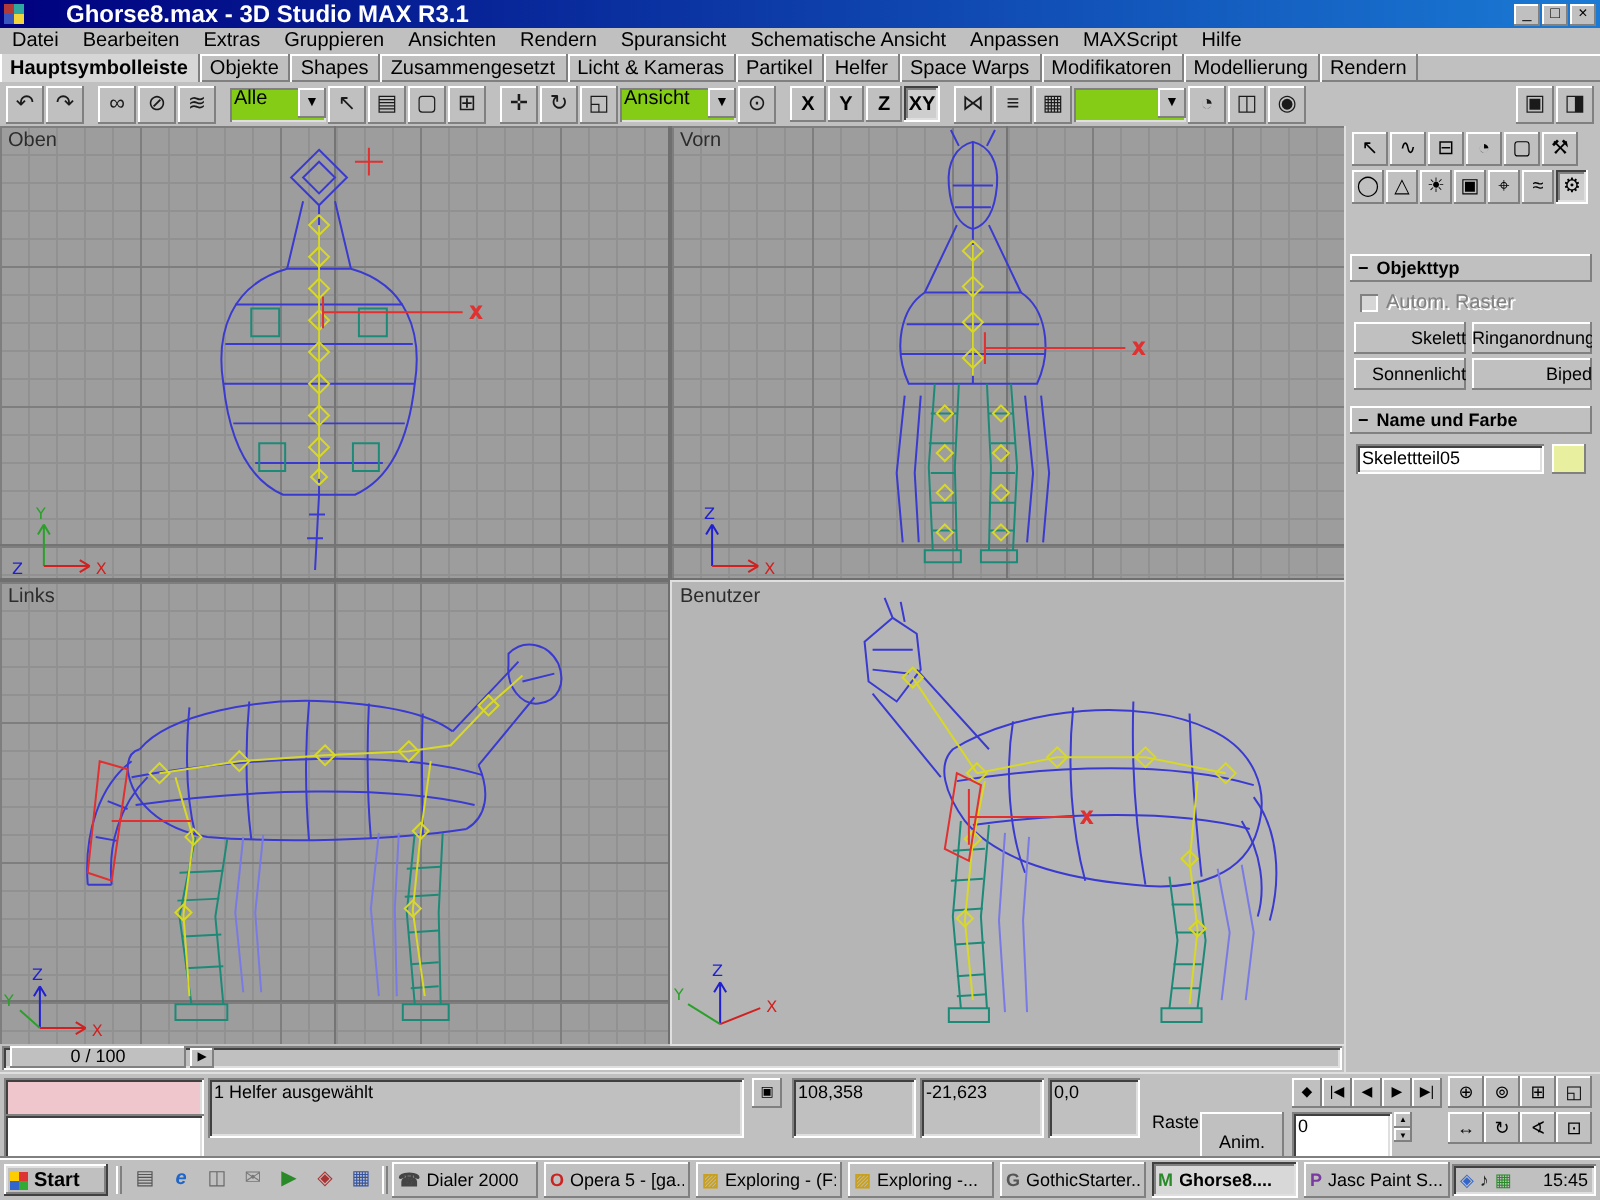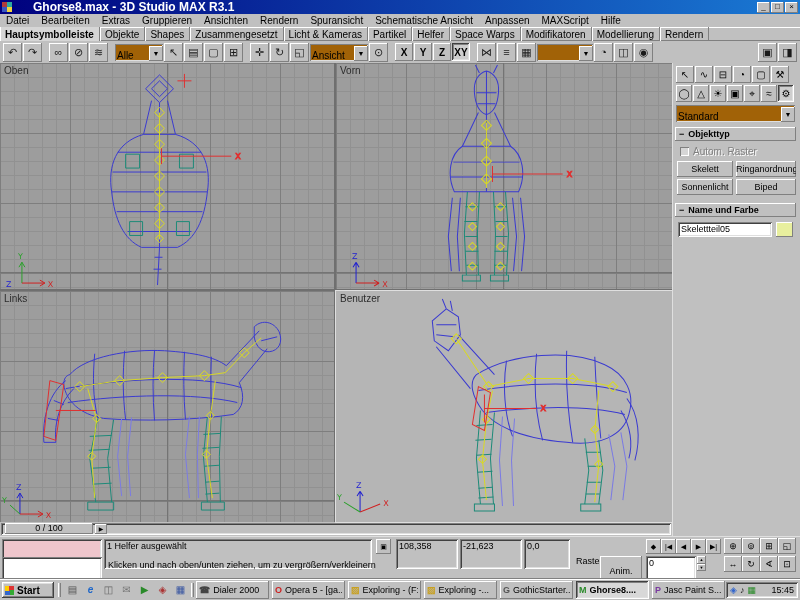--- a/index.html
+++ b/index.html
@@ -24,21 +24,21 @@
   .menubar{left:0;top:14px;width:800px;height:13px;display:flex;align-items:center;gap:12px;padding:0 6px;box-sizing:border-box}
   .mi{font-size:10px;white-space:nowrap}
   
   .tabbar{left:0;top:27px;width:800px;height:14px;display:flex;align-items:stretch;box-shadow:inset 0 1px 0 #fff,inset 0 -1px 0 #808080}
   .tab{font-size:10px;padding:1px 5px 0;white-space:nowrap;border-right:1px solid #808080;box-shadow:inset 1px 0 0 #fff;display:flex;align-items:center}
   .tab.active{background:#d6d6d6;font-weight:bold}
   
   .toolbar{left:0;top:41px;width:800px;height:22px;display:flex;align-items:center;gap:1px;padding:0 3px;box-sizing:border-box}
   .ib{width:19px;height:19px;line-height:18px;text-align:center;font-size:11px;color:#1a1a1a;flex:0 0 auto}
   .gap{width:5px;flex:0 0 auto}
-  .dd{height:17px;display:flex;align-items:flex-end;background:#a16207;box-shadow:inset 1px 1px 0 #808080,inset -1px -1px 0 #dfdfdf;font-size:10px;flex:0 0 auto}
+  .dd{height:17px;display:flex;align-items:flex-start;background:#84cc16;box-shadow:inset 1px 1px 0 #808080,inset -1px -1px 0 #dfdfdf;font-size:10px;flex:0 0 auto}
   .dd .ddtext{padding:0 2px;flex:1;white-space:nowrap;overflow:hidden}
   .dd .ddarrow{width:14px;height:15px;line-height:15px;text-align:center;font-size:7px;flex:0 0 auto}
   .axbtn{width:18px;height:18px;font-weight:bold;font-size:10px;line-height:17px;text-align:center;flex:0 0 auto}
   .mlauto{margin-left:auto}
   
   .vparea{left:0;top:63px;width:672px;height:459px;background:#6f6f6f}
   .vp{position:absolute;overflow:hidden;background-color:#9d9d9d;
       background-image:
         linear-gradient(to right,transparent 167px,#747474 167px,#747474 168px,transparent 168px),
         linear-gradient(to bottom,transparent 209px,#747474 209px,#747474 210px,transparent 210px),
@@ -64,21 +64,21 @@
   
   .cmdpanel{left:672px;top:63px;width:128px;height:473px;background:#c0c0c0;box-shadow:inset 1px 0 0 #dfdfdf}
   .cptabs{position:absolute;display:flex;gap:1px}
   .cpib{width:18px;height:17px;line-height:16px;text-align:center;font-size:10px}
   .cpib.small{width:16px}
   .cpdd{position:absolute;left:4px;top:42px;width:119px}
   .rollhead{position:absolute;left:3px;height:14px;font-size:9px;font-weight:bold;display:flex;align-items:center;padding:0 4px;box-sizing:border-box;width:121px}
   .rollhead .dash{margin-right:4px}
   .agrow{position:absolute;left:8px;display:flex;align-items:center;gap:4px;color:#808080;text-shadow:1px 1px 0 #fff;font-size:10px}
   .cb{width:9px;height:9px;background:#d6d6d6;box-shadow:inset 1px 1px 0 #808080,inset -1px -1px 0 #fff}
-  .cpbtn{position:absolute;height:16px;font-size:9px;line-height:16px;text-align:center;overflow:hidden;white-space:nowrap}
+  .cpbtn{position:absolute;height:16px;font-size:9px;line-height:16px;text-align:right;overflow:hidden;white-space:nowrap}
   .namefield{position:absolute;left:6px;width:94px;height:15px;font-size:9px;line-height:15px;padding-left:3px;box-sizing:border-box;background:#fff}
   .swatch{position:absolute;width:17px;height:15px;background:#e8ef9e}
   
   .statusbar{left:0;top:536px;width:800px;height:42px;background:#c0c0c0;box-shadow:inset 0 1px 0 #dfdfdf}
   .sfield{position:absolute;height:30px;font-size:9px;line-height:15px;padding:0 3px;box-sizing:border-box;white-space:nowrap;overflow:hidden}
   .stext{position:absolute;font-size:9px;white-space:nowrap}
   .sib{position:absolute;width:15px;height:15px;font-size:7px;line-height:15px;text-align:center}
   .nib{position:absolute;width:18px;height:16px;font-size:9px;line-height:16px;text-align:center}
   .spin{position:absolute;width:9px;height:15px;display:flex;flex-direction:column}
   .spin span{flex:1;font-size:4px;line-height:7px;text-align:center;background:#c0c0c0;box-shadow:inset -1px -1px 0 #808080,inset 1px 1px 0 #fff}
@@ -352,24 +352,20 @@
     <button class="cpib up2">⚒</button>
   </div>
   <div class="cptabs" style="left:4px;top:22px">
     <button class="cpib small up2">◯</button>
     <button class="cpib small up2">△</button>
     <button class="cpib small up2">☀</button>
     <button class="cpib small up2">▣</button>
     <button class="cpib small up2">⌖</button>
     <button class="cpib small up2">≈</button>
     <button class="cpib small down">⚙</button>
-  </div>
-  <div class="cpdd dd">
-    <span class="ddtext">Standard</span>
-    <span class="ddarrow up2">▼</span>
   </div>
   <div class="rollhead up2" style="top:64px">
     <span class="dash">−</span>
     <span>Objekttyp</span>
   </div>
   <div class="agrow" style="top:83px">
     <span class="cb"></span>
     <span>Autom. Raster</span>
   </div>
   <button class="cpbtn up2" style="left:5px;top:98px;width:56px">Skelett</button>
@@ -396,21 +392,20 @@
   <button class="sib up2" style="left:661px;top:3px">|◀</button>
   <button class="sib up2" style="left:676px;top:3px">◀</button>
   <button class="sib up2" style="left:691px;top:3px">▶</button>
   <button class="sib up2" style="left:706px;top:3px">▶|</button>
   <button class="nib up2" style="left:724px;top:2px">⊕</button>
   <button class="nib up2" style="left:742px;top:2px">⊚</button>
   <button class="nib up2" style="left:760px;top:2px">⊞</button>
   <button class="nib up2" style="left:778px;top:2px">◱</button>
 
   <div class="sfield sunk white" style="left:2px;top:21px;width:100px"></div>
-  <span class="stext" style="left:108px;top:24px">Klicken und nach oben/unten ziehen, um zu vergrößern/verkleinern</span>
   <button class="sfield up2" style="left:600px;top:20px;width:42px;text-align:center">Anim.</button>
   <div class="sfield sunk white" style="left:646px;top:20px;width:50px">0</div>
   <div class="spin" style="left:697px;top:20px">
     <span>▲</span>
     <span>▼</span>
   </div>
   <button class="nib up2" style="left:724px;top:20px">↔</button>
   <button class="nib up2" style="left:742px;top:20px">↻</button>
   <button class="nib up2" style="left:760px;top:20px">∢</button>
   <button class="nib up2" style="left:778px;top:20px">⊡</button>

